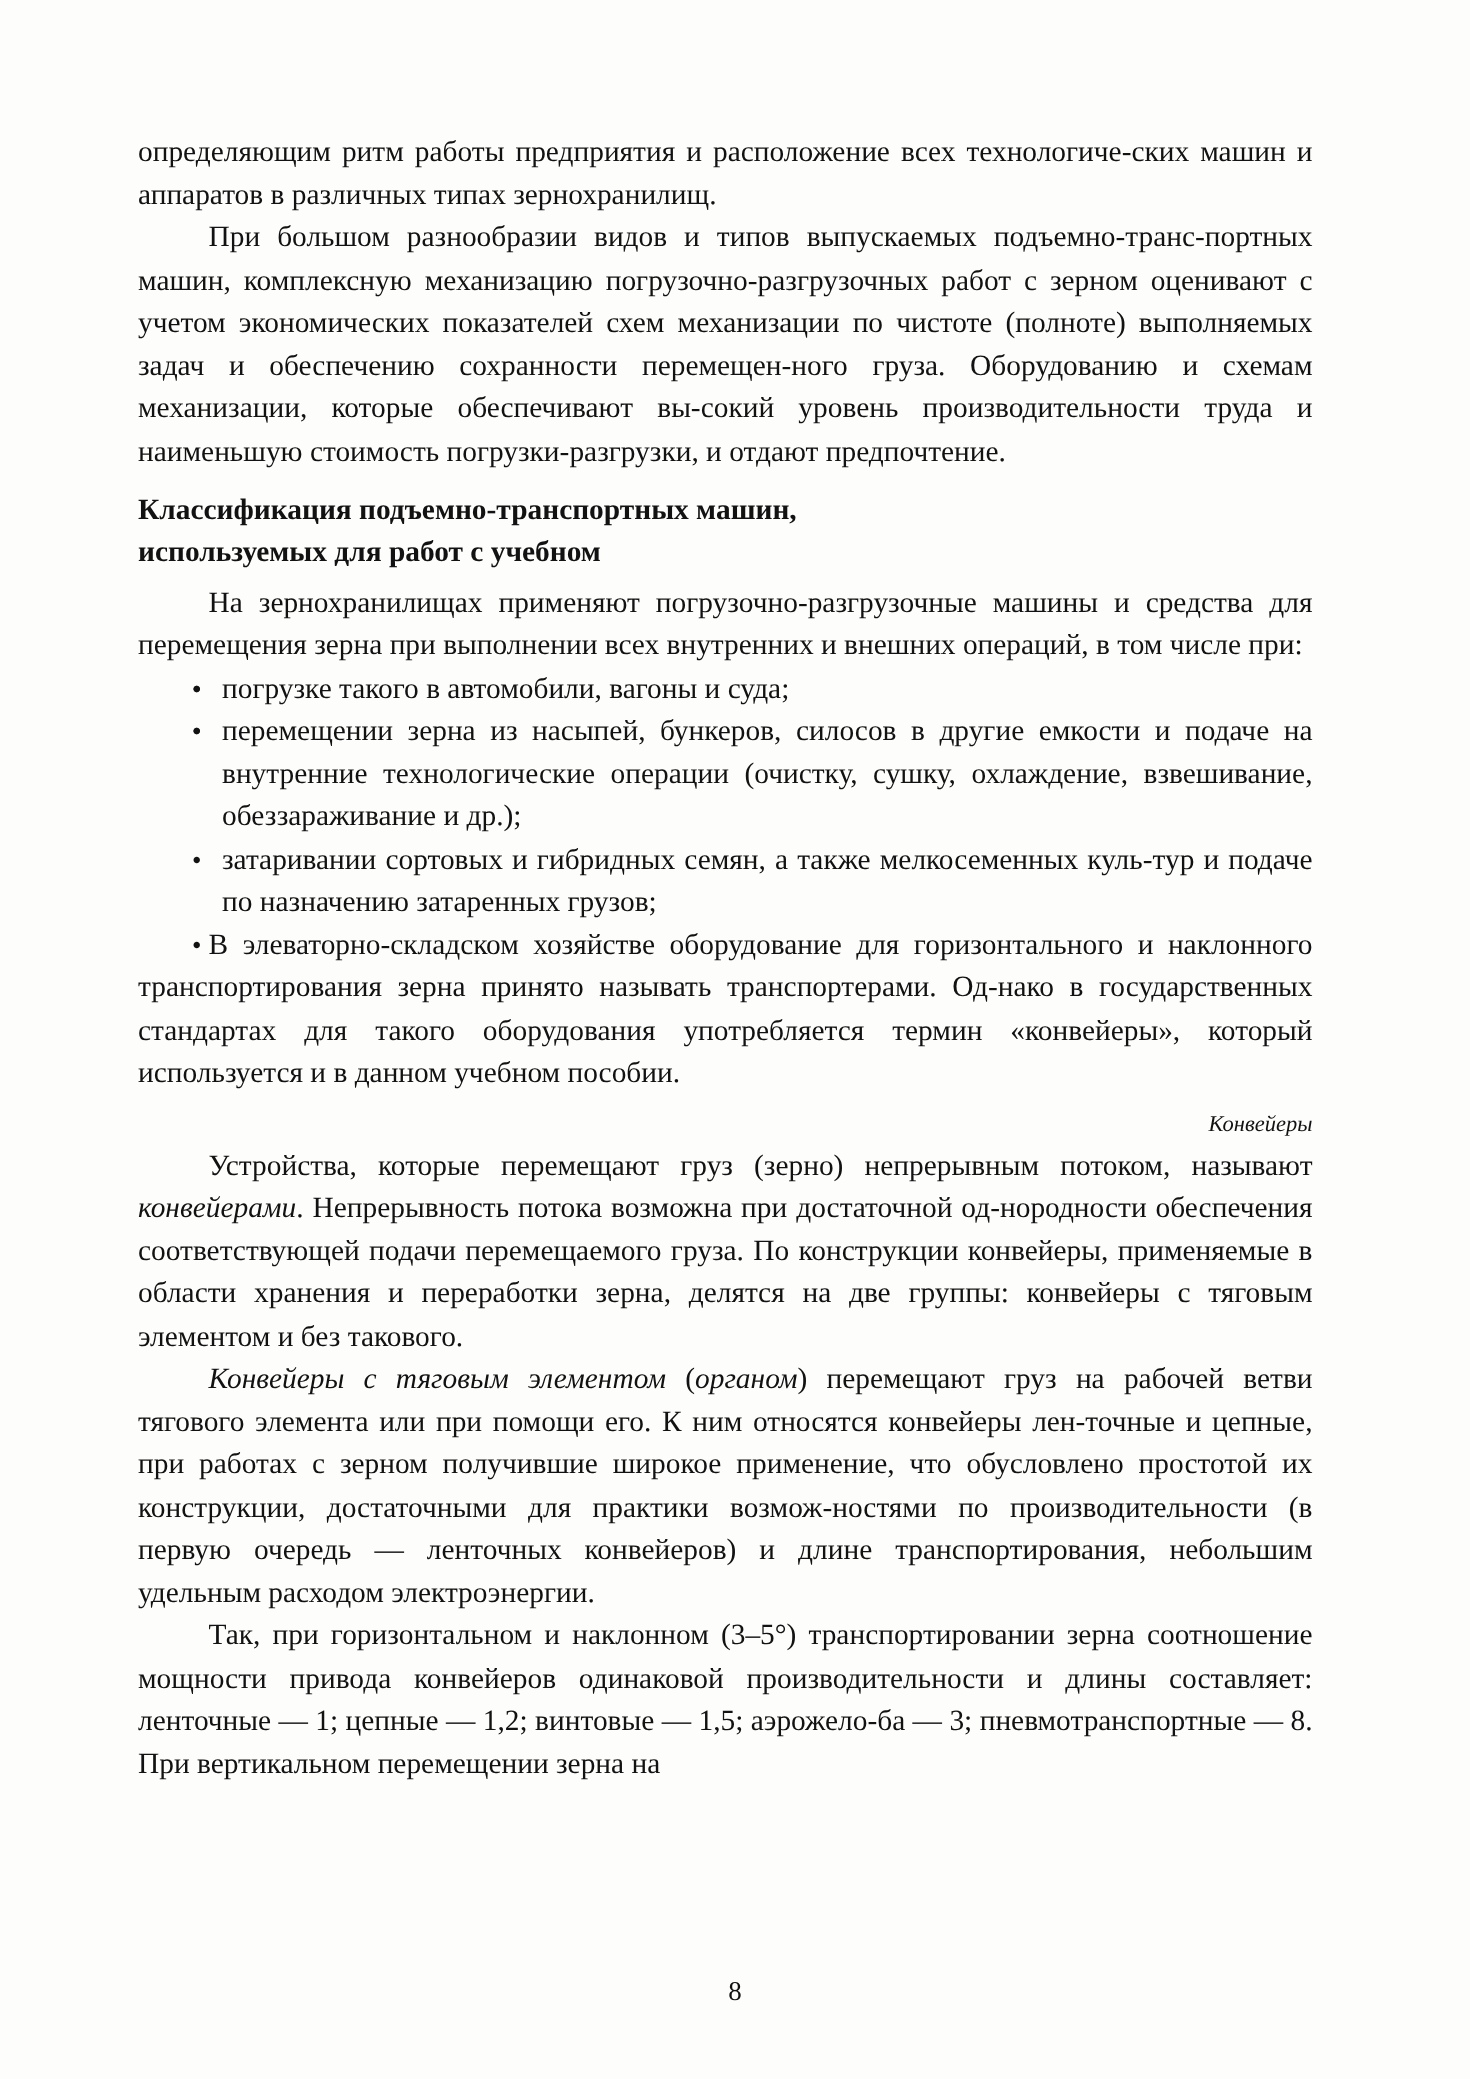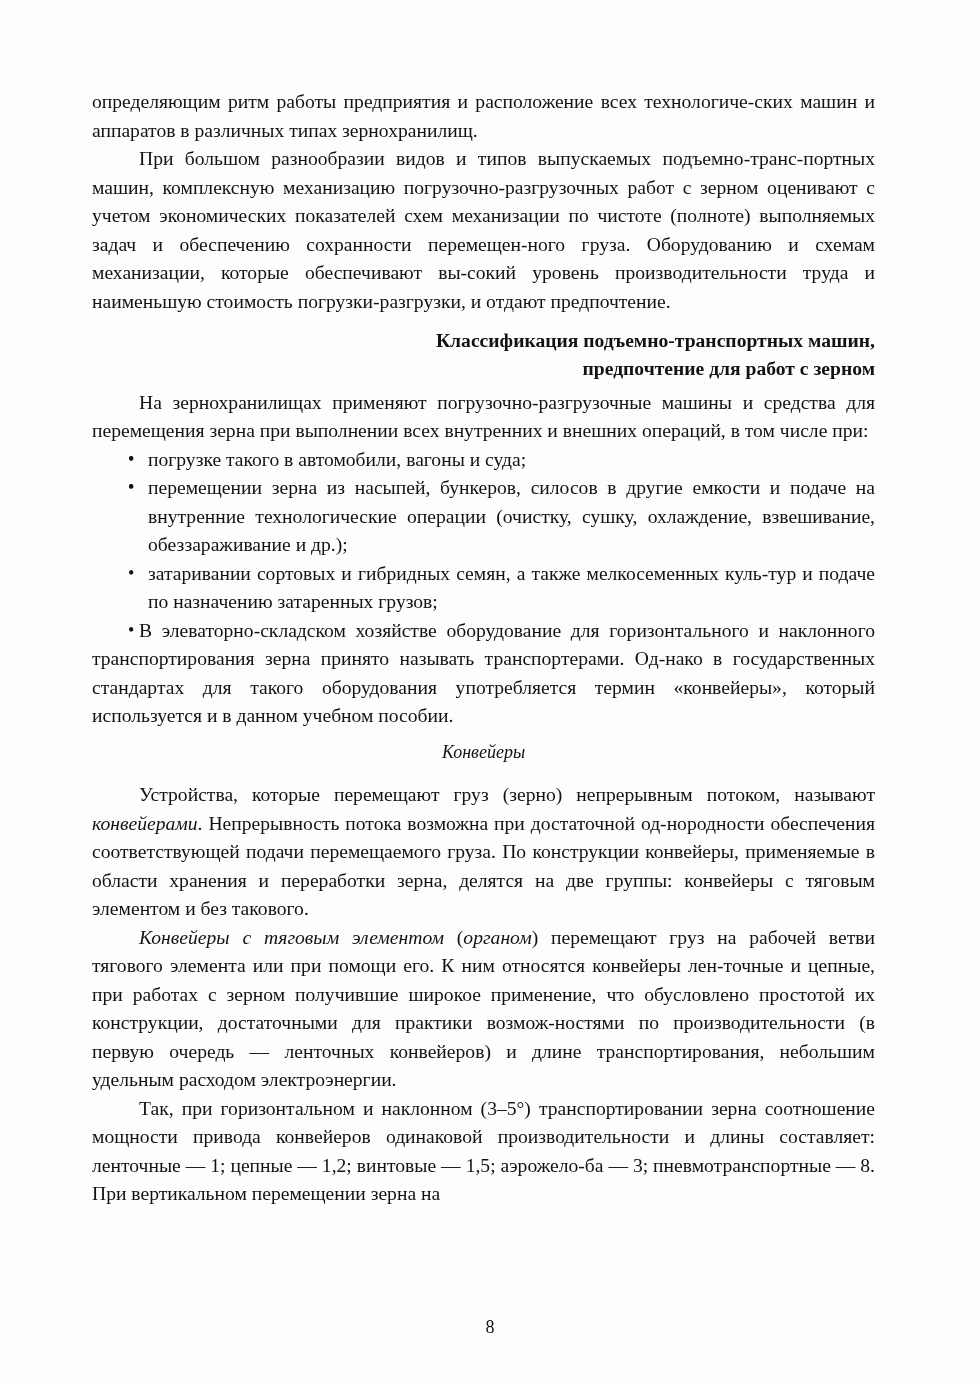--- a/index.html
+++ b/index.html
@@ -28,30 +28,30 @@
     margin: 0;
     text-indent: 2.4em;
     hyphens: manual;
   }
   p.noindent {
     text-indent: 0;
   }
   h2.section-title {
     font-size: 19.6px;
     font-weight: bold;
-    text-align: right;
+    text-align: left;
     margin: 11px 0 6px 0;
     line-height: 1.42;
   }
   h3.sub-title {
-    font-size: 18px;
+    font-size: 15px;
     font-weight: normal;
     font-style: italic;
-    text-align: center;
-    margin: 9px 0 16px 0;
+    text-align: right;
+    margin: 9px 0 3px 0;
     line-height: 1.42;
   }
   ul.bullets {
     list-style: none;
     margin: 0;
     padding: 0;
   }
   ul.bullets li {
     position: relative;
     padding-left: 56px;
@@ -81,21 +81,21 @@
 
 <div class="page">
   <div class="content">
 
     <p class="noindent">определяющим ритм работы предприятия и расположение всех технологиче-ских машин и аппаратов в различных типах зернохранилищ.</p>
 
     <p>При большом разнообразии видов и типов выпускаемых подъемно-транс-портных машин, комплексную механизацию погрузочно-разгрузочных работ с зерном оценивают с учетом экономических показателей схем механизации по чистоте (полноте) выполняемых задач и обеспечению сохранности перемещен-ного груза. Оборудованию и схемам механизации, которые обеспечивают вы-сокий уровень производительности труда и наименьшую стоимость погрузки-разгрузки, и отдают предпочтение.</p>
 
     <h2 class="section-title">
       <span>Классификация подъемно-транспортных машин,</span><br>
-      <span>предпочтение для работ с зерном</span>
+      <span>используемых для работ с учебном</span>
     </h2>
 
     <p>На зернохранилищах применяют погрузочно-разгрузочные машины и средства для перемещения зерна при выполнении всех внутренних и внешних операций, в том числе при:</p>
 
     <ul class="bullets">
       <li><span class="dot">•</span></li>
       <li><span class="dot">•</span><span>погрузке такого в автомобили, вагоны и суда;</span></li>
       <li><span class="dot">•</span></li>
       <li><span class="dot">•</span><span>перемещении зерна из насыпей, бункеров, силосов в другие емкости и подаче на внутренние технологические операции (очистку, сушку, охлаждение, взвешивание, обеззараживание и др.);</span></li>
       <li><span class="dot">•</span><span>затаривании сортовых и гибридных семян, а также мелкосеменных куль-тур и подаче по назначению затаренных грузов;</span></li>

